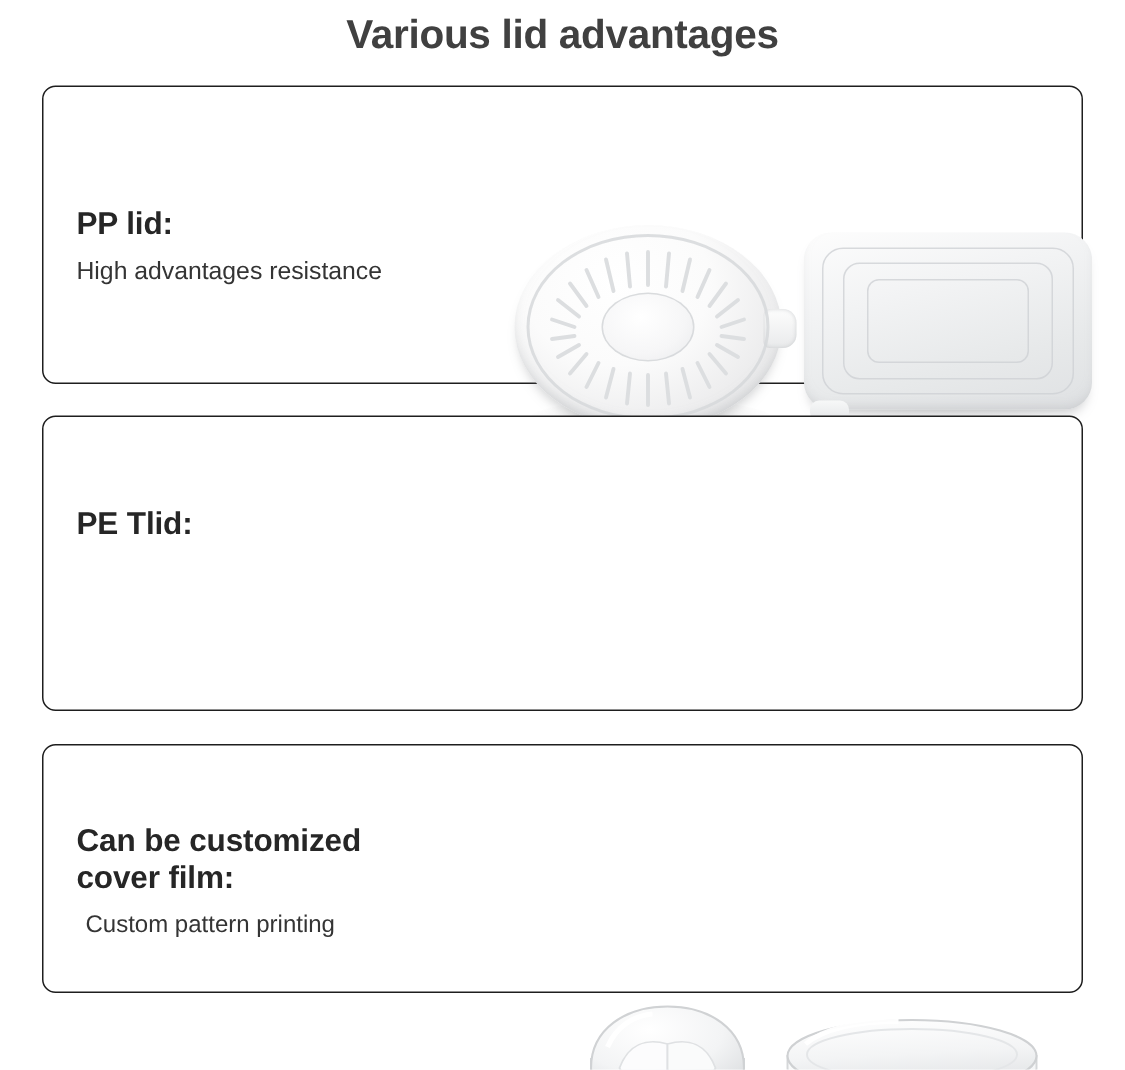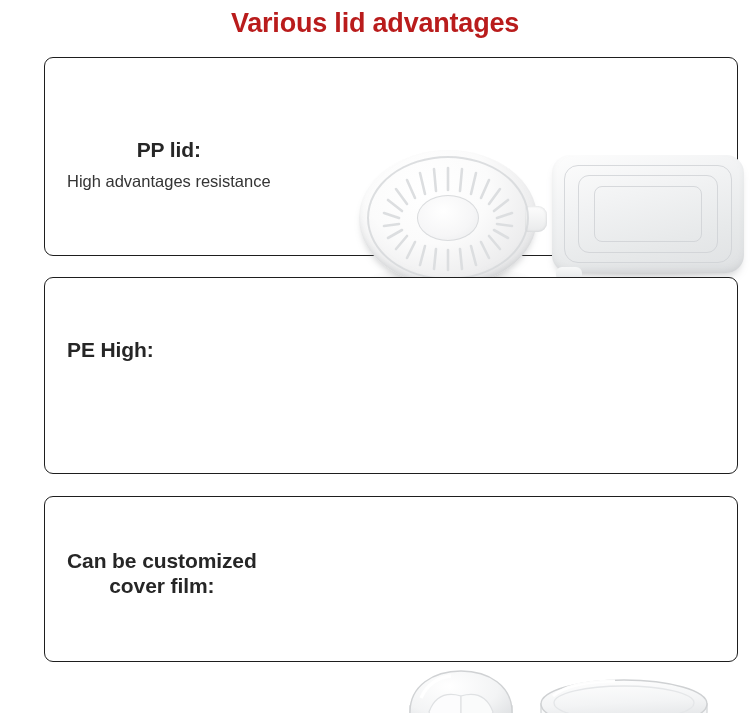--- a/index.html
+++ b/index.html
@@ -19,33 +19,32 @@
     height: 713px;
   }
   .page-title {
     position: absolute;
     top: 8px;
     left: 0;
     width: 750px;
     text-align: center;
     font-size: 27px;
     font-weight: bold;
-    color: #b91c1c;
+    color: #404040;
     letter-spacing: -0.2px;
     font-family: "Liberation Sans", sans-serif;
   }
   .panel {
     position: absolute;
-    left: 44px;
+    left: 28px;
     width: 694px;
     border: 1.6px solid #1e1e1e;
     border-radius: 9px;
     background: #ffffff;
     box-sizing: border-box;
-    text-align: center;
   }
   #panel-pp   { top: 57px;  height: 199px; }
   #panel-pe   { top: 277px; height: 197px; }
   #panel-film { top: 496px; height: 166px; }
 
   .panel-text {
     position: absolute;
     left: 22px;
     color: #2f2f2f;
   }
@@ -219,21 +218,21 @@
       <div class="rect-lid-ring r1"></div>
       <div class="rect-lid-ring r2"></div>
       <div class="rect-lid-ring r3"></div>
       <div class="rect-lid-notch"></div>
     </div>
   </div>
 
   <div class="panel" id="panel-pe">
 
     <div class="panel-text">
-      <p class="panel-heading">PE High:</p>
+      <p class="panel-heading">PE Tlid:</p>
     </div>
 
     <div class="art" id="pe-heart">
       <svg viewBox="0 0 130 80" width="130" height="80">
         <defs>
           <linearGradient id="clearA" x1="0" y1="0" x2="0" y2="1">
             <stop offset="0%" stop-color="#ffffff"></stop>
             <stop offset="55%" stop-color="#f4f5f6"></stop>
             <stop offset="100%" stop-color="#e2e4e6"></stop>
           </linearGradient>
@@ -305,17 +304,18 @@
         <path d="M40 52 L70 52 M92 53 L124 53" stroke="#dadcde" stroke-width="1.4"></path>
       </svg>
     </div>
   </div>
 
   <div class="panel" id="panel-film">
 
     <div class="panel-text">
       <p class="panel-heading">Can be customized
 cover film:</p>
+      <p class="panel-sub">Custom pattern printing</p>
     </div>
 
   </div>
 
 </div>
 
 </body></html>

